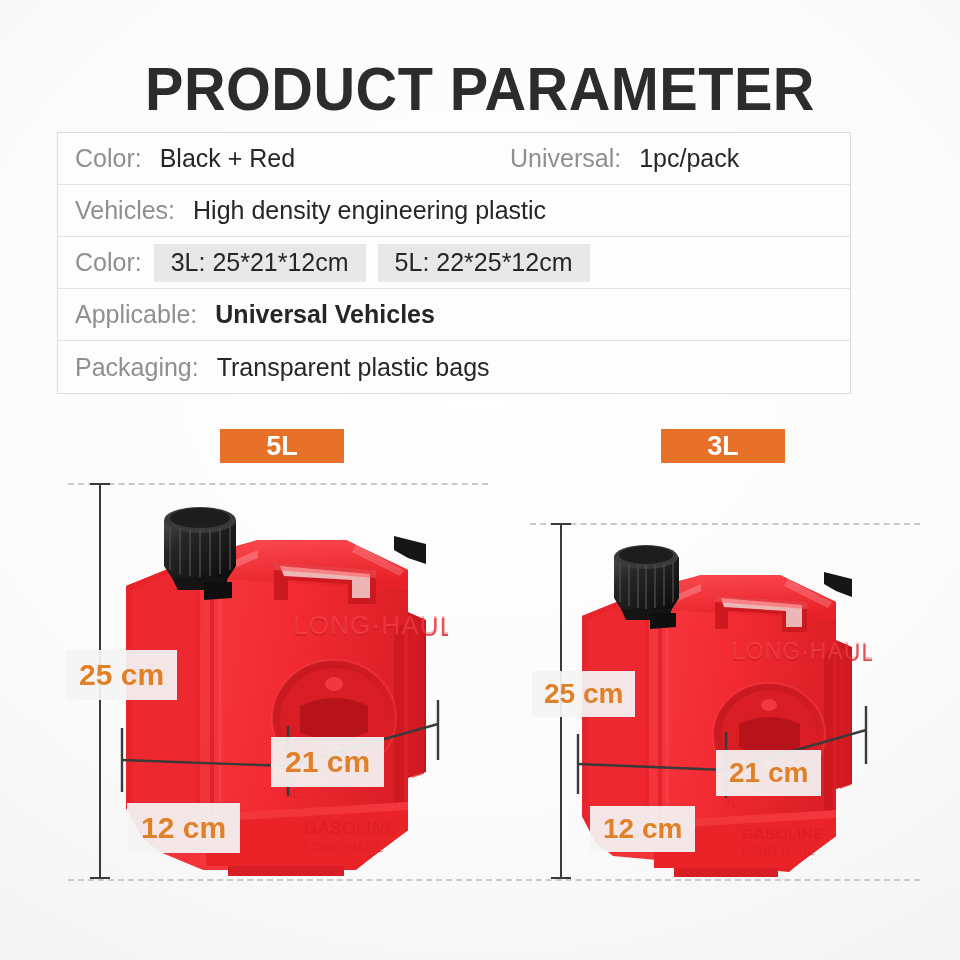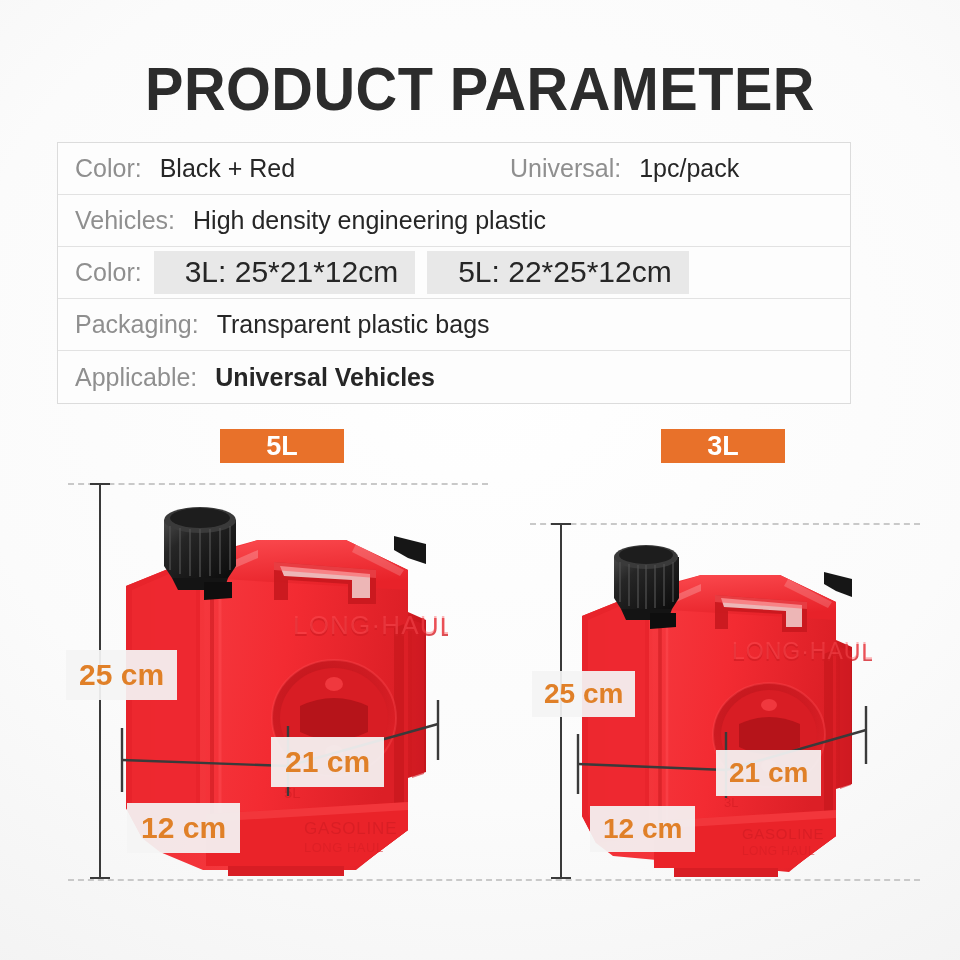--- a/index.html
+++ b/index.html
@@ -30,21 +30,21 @@
     letter-spacing: 0.5px;
     color: #2c2c2c;
     transform: scaleX(0.93);
     transform-origin: 50% 50%;
     white-space: nowrap;
   }
 
   
   #spec-table {
     position: absolute;
-    left: 57px; top: 142px;
+    left: 57px; top: 132px;
     width: 794px;
     border: 1px solid #dcdcdc;
     background: #fdfdfd;
   }
   .spec-row {
     display: flex;
     align-items: center;
     height: 52px;
     padding-left: 17px;
     border-bottom: 1px solid #e2e2e2;
@@ -72,22 +72,22 @@
     position: absolute;
     left: 452px;
     display: flex;
     align-items: center;
   }
 
   .chip {
     display: inline-block;
     background: #e8e8e8;
     color: #262626;
-    font-size: 30px;
-    padding: 4px 17px 5px 31px;
+    font-size: 25px;
+    padding: 4px 17px 5px 17px;
     margin-left: 12px;
     white-space: nowrap;
   }
   .chip:first-of-type { margin-left: 14px; }
 
   
   .vol-badge {
     position: absolute;
     background: #e8712a;
     color: #ffffff;
@@ -177,27 +177,27 @@
       <span class="val wide">High density engineering plastic</span>
     </div>
 
     <div class="spec-row">
       <span class="lbl">Color:</span>
       <span class="chip">3L: 25*21*12cm</span>
       <span class="chip">5L: 22*25*12cm</span>
     </div>
 
     <div class="spec-row">
+      <span class="lbl">Applicable:</span>
+      <span class="val bold wide">Universal Vehicles</span>
+    </div>
+
+    <div class="spec-row">
       <span class="lbl">Packaging:</span>
       <span class="val wide">Transparent plastic bags</span>
-    </div>
-
-    <div class="spec-row">
-      <span class="lbl">Applicable:</span>
-      <span class="val bold wide">Universal Vehicles</span>
     </div>
 
   </div>
 
   <div class="vol-badge" id="badge-5l">5L</div>
   <div class="vol-badge" id="badge-3l">3L</div>
 
   <div class="dash-guide" id="guide-top-a"></div>
   <div class="dash-guide" id="guide-top-b"></div>
   <div class="dash-guide" id="guide-bottom"></div>

